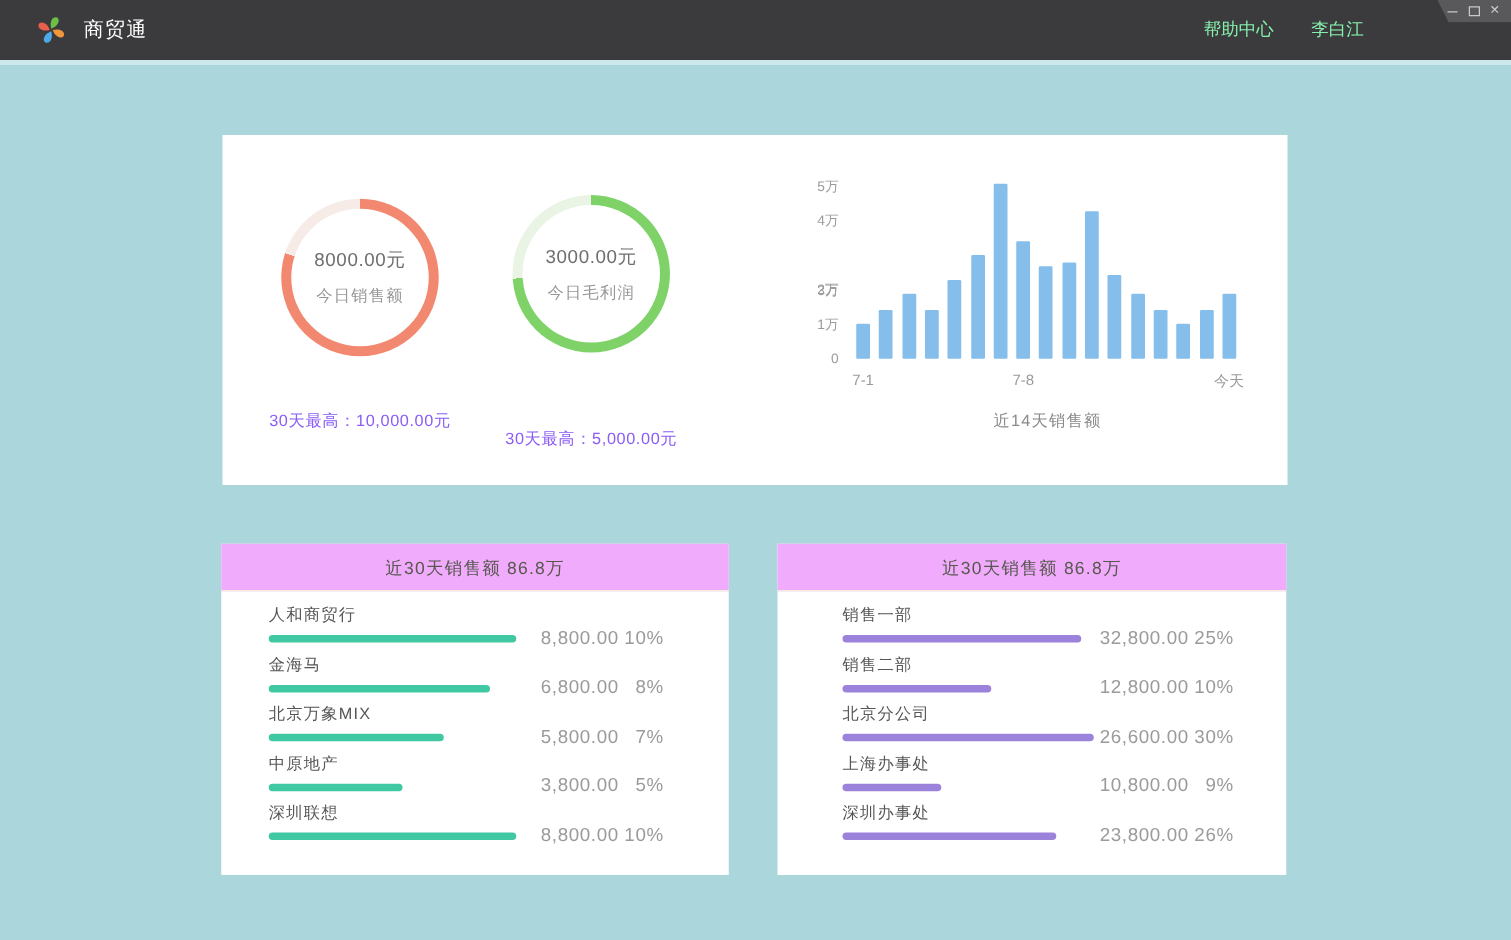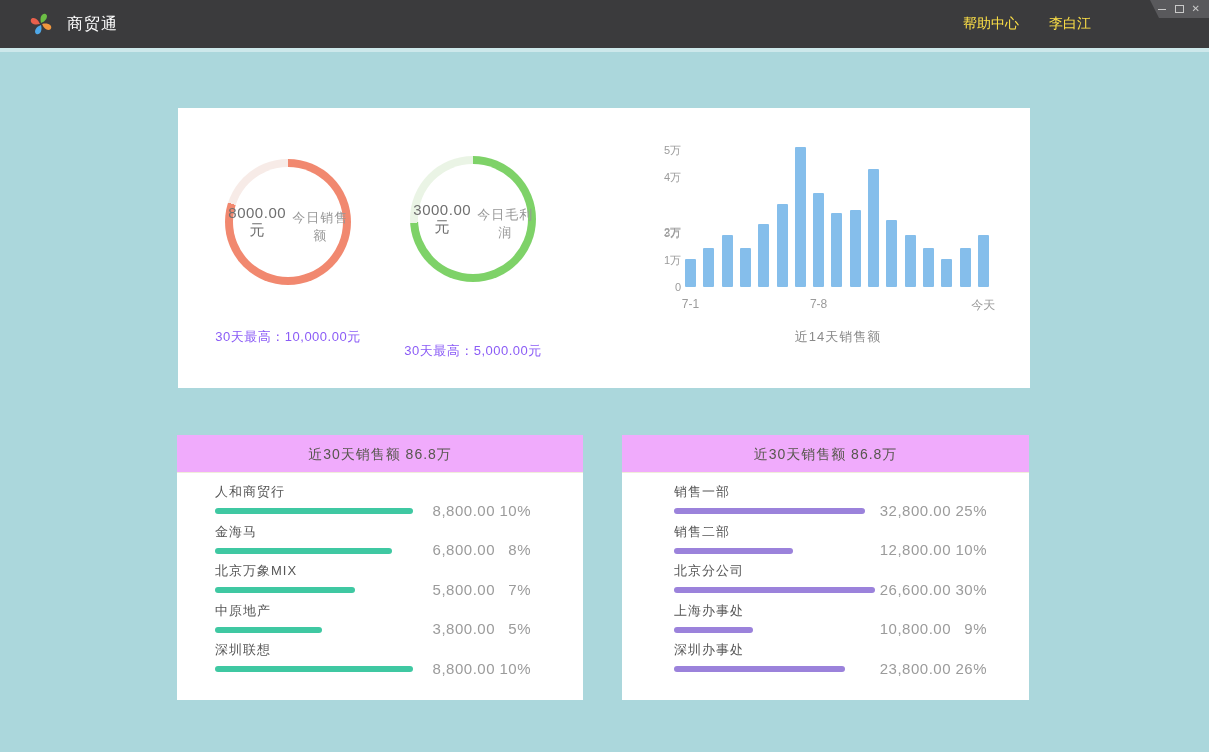--- a/index.html
+++ b/index.html
@@ -19,21 +19,21 @@
     display:flex; align-items:center;
     z-index:5;
   }
   .titlebar-highlight {
     position:absolute; top:48px; left:0; right:0; height:4px;
     background:#CDE8EB;
   }
   .logo { margin-left:28px; width:26px; height:26px; flex:0 0 auto; }
   .app-title { color:#FFFFFF; font-size:16px; margin-left:13px; letter-spacing:1px; }
   .tb-spacer { flex:1; }
-  .tb-link { color:#fde047; font-size:14px; margin-right:30px; cursor:pointer; }
+  .tb-link { color:#86efac; font-size:14px; margin-right:30px; cursor:pointer; }
   .tb-link.user { margin-right:118px; }
 
   .win-controls {
     position:absolute; top:0; right:0; width:59px; height:18px;
     background:#59595C;
     clip-path:polygon(0 0, 100% 0, 100% 100%, 9px 100%);
     display:flex; align-items:center; justify-content:flex-end;
     gap:8px; padding-right:9px;
   }
   .wc { display:inline-flex; align-items:center; justify-content:center; cursor:pointer; height:12px; }
@@ -53,31 +53,31 @@
   .gauge { position:absolute; width:220px; text-align:center; }
   .gauge-0 { left:0;   top:51px; }
   .gauge-1 { left:185px; top:48px; }
   .ring {
     position:relative; width:126px; height:126px; border-radius:50%;
     margin:0 auto;
   }
   .ring::after { content:""; position:absolute; inset:8px; background:#FFFFFF; border-radius:50%; }
   .ring-text {
     position:absolute; inset:0; z-index:1;
-    display:flex; flex-direction:row; align-items:center; justify-content:center;
+    display:flex; flex-direction:column; align-items:center; justify-content:center;
   }
   .ring-value  { font-size:15px; color:#6F6F6F; letter-spacing:.5px; }
   .ring-metric { font-size:13px; color:#979797; margin-top:10px; letter-spacing:1px; }
   .gauge-footnote { margin-top:43px; font-size:13px; color:#8b5cf6; letter-spacing:.5px; }
   .gauge-1 .gauge-footnote { margin-top:60px; }
 
   
   .chart { position:absolute; left:455px; top:0; width:397px; height:280px; }
   .ytick {
-    position:absolute; left:16px; width:32px; text-align:right;
+    position:absolute; left:6px; width:32px; text-align:right;
     font-size:11px; color:#9B9B9B; line-height:14px;
   }
   .bars { position:absolute; left:52px; top:36px; width:306px; height:143px; }
   .bar { position:absolute; bottom:0; width:11px; background:#85BEEB; border-radius:1px; }
   .xtick {
     position:absolute; width:60px; margin-left:-30px; text-align:center;
     font-size:12px; color:#9B9B9B; top:189px;
   }
   .chart-title {
     position:absolute; left:52px; top:220px; width:306px; text-align:center;

